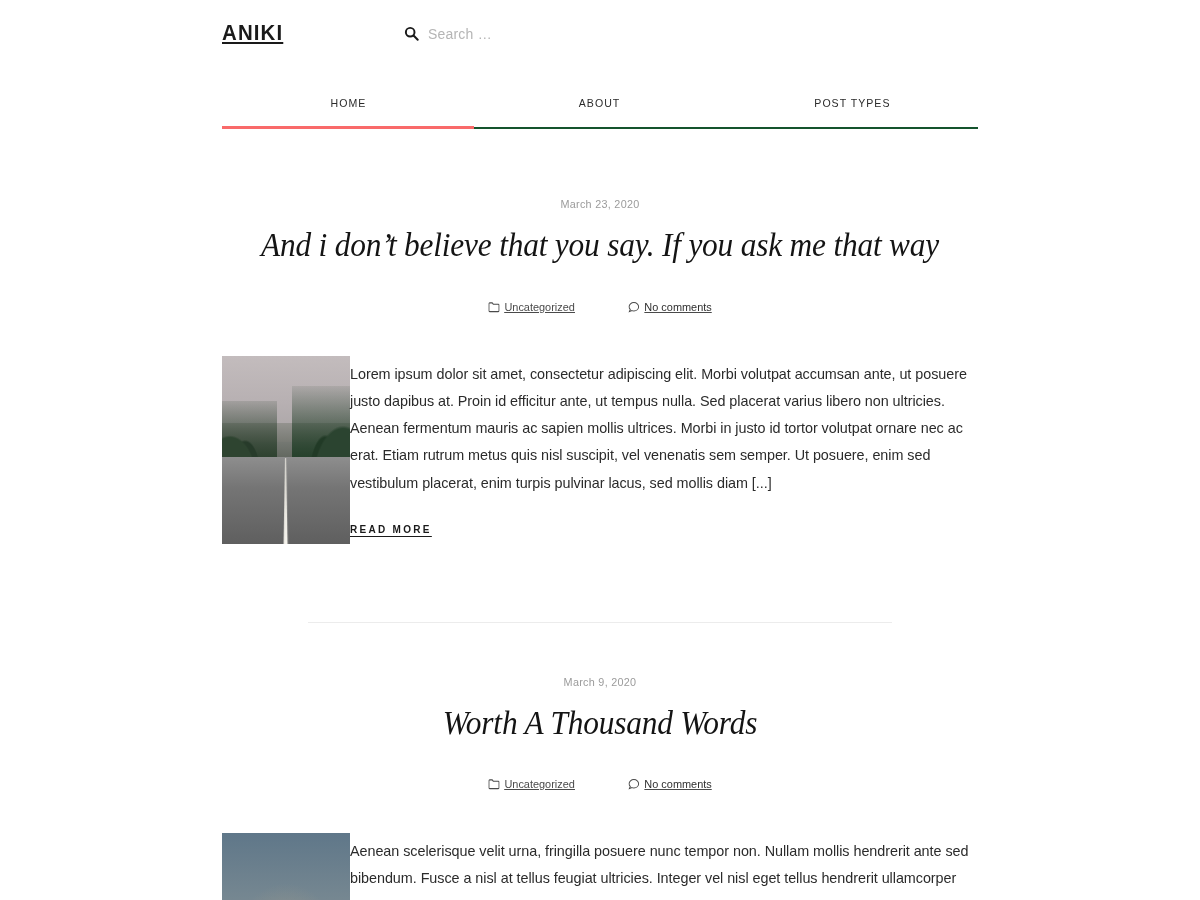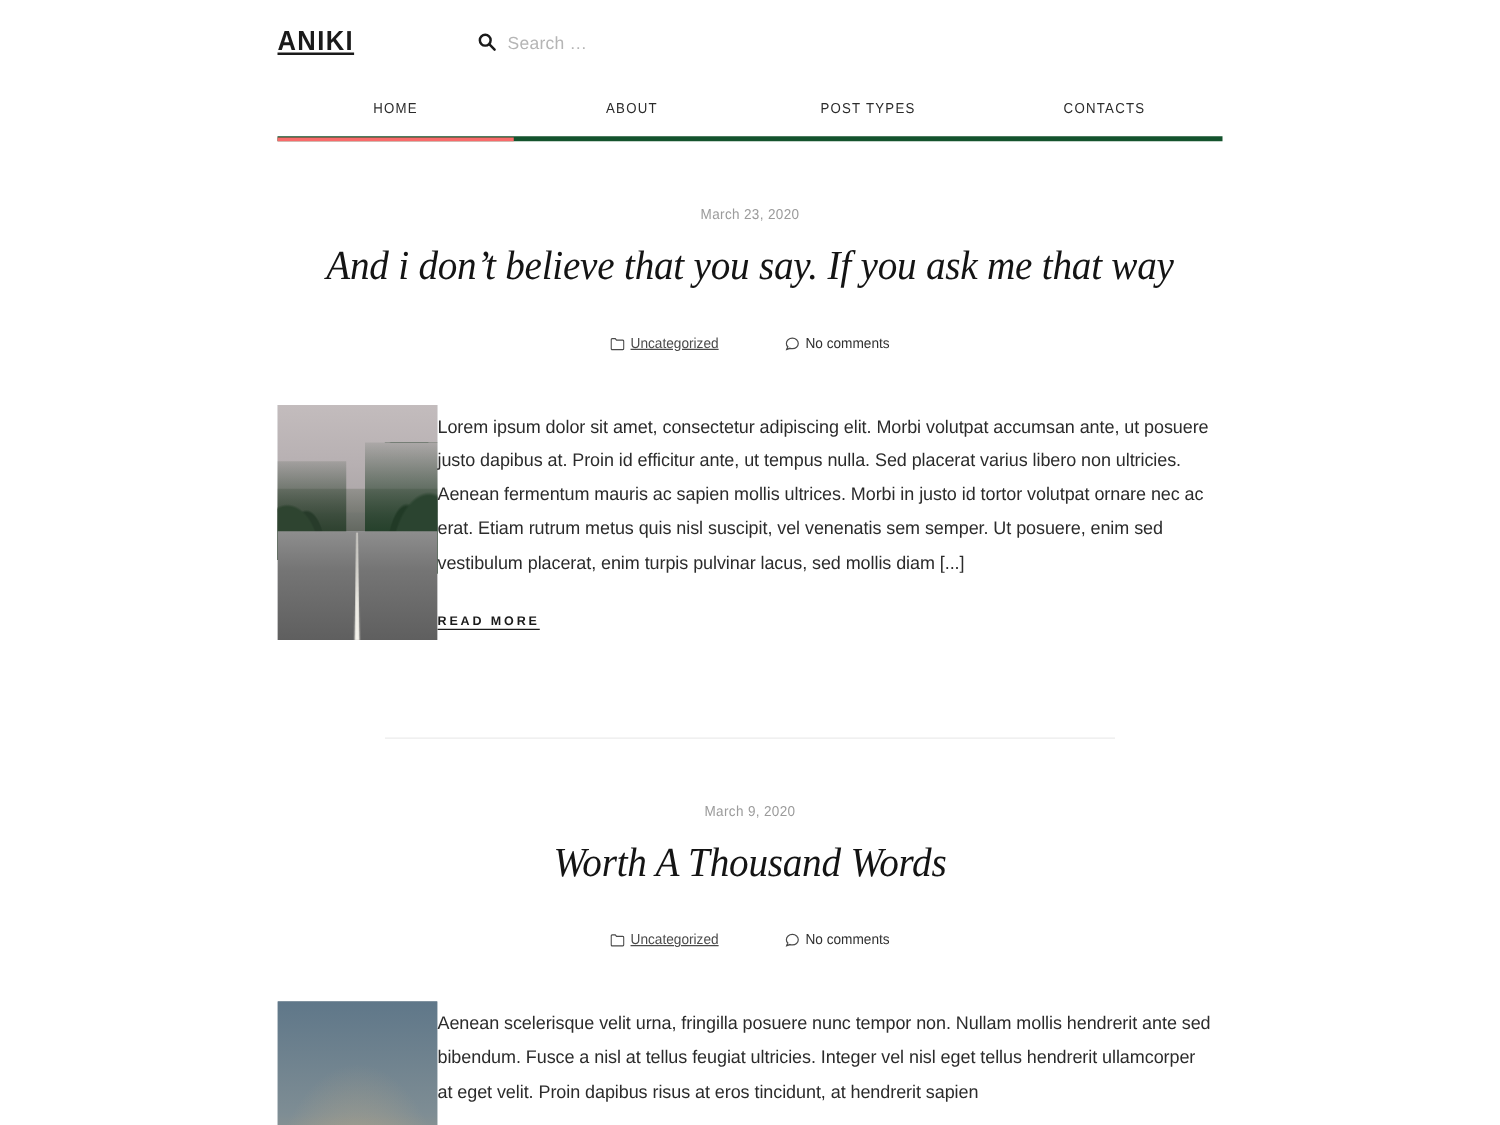--- a/index.html
+++ b/index.html
@@ -23,20 +23,21 @@
     width: 756px;
     margin: 0 auto;
     padding: 0;
     position: relative;
     height: 65px;
   }
   .header-inner {
     display: flex;
     align-items: center;
     height: 65px;
+    gap: 22px;
   }
   .brand {
     font-family: "Liberation Sans Narrow", "Liberation Sans", sans-serif;
     font-weight: bold;
     font-size: 22px;
     letter-spacing: 1.2px;
     color: #1a1a1a;
     width: 160px;
     flex: 0 0 160px;
     line-height: 1;
@@ -66,22 +67,22 @@
     color: #737373;
     width: 300px;
     padding: 0;
     letter-spacing: 0.2px;
   }
   .search-input::placeholder { color: #b5b5b5; }
 
   
   .main-nav {
     width: 756px;
-    margin: 0 auto;
-    border-bottom: 4px solid #14532d;
+    margin: 16px auto;
+    border-bottom: 2px solid #14532d;
     position: relative;
     height: 48px;
   }
   .nav-list {
     list-style: none;
     margin: 0; padding: 0;
     display: flex;
     height: 47px;
   }
   .nav-item {
@@ -144,20 +145,21 @@
 
   .post-meta {
     display: flex;
     justify-content: center;
     align-items: center;
     gap: 48px;
     margin-top: 35px;
     font-family: "Liberation Sans Narrow", "Liberation Sans", sans-serif;
     font-size: 11.5px;
     color: #4a4a4a;
+    text-decoration: underline;
   }
   .meta-item {
     display: flex;
     align-items: center;
     gap: 5px;
     transform: scaleX(0.95);
   }
   .meta-icon {
     width: 12px; height: 12px;
     display: block;
@@ -297,23 +299,20 @@
     <ul class="nav-list">
       <li class="nav-item is-active">
         <a class="nav-link" href="#">HOME</a>
       </li>
       <li class="nav-item">
         <a class="nav-link" href="#">ABOUT</a>
       </li>
       <li class="nav-item">
         <a class="nav-link" href="#">POST TYPES</a>
       </li>
-      <li class="nav-item">
-        <a class="nav-link" href="#">CONTACTS</a>
-      </li>
     </ul>
   </nav>
 
   <main class="content">
 
     <article class="post">
       <div class="post-date">March 23, 2020</div>
       <h2 class="post-title">
         <span>And i don’t believe that you say. If you ask me that way</span>
       </h2>

